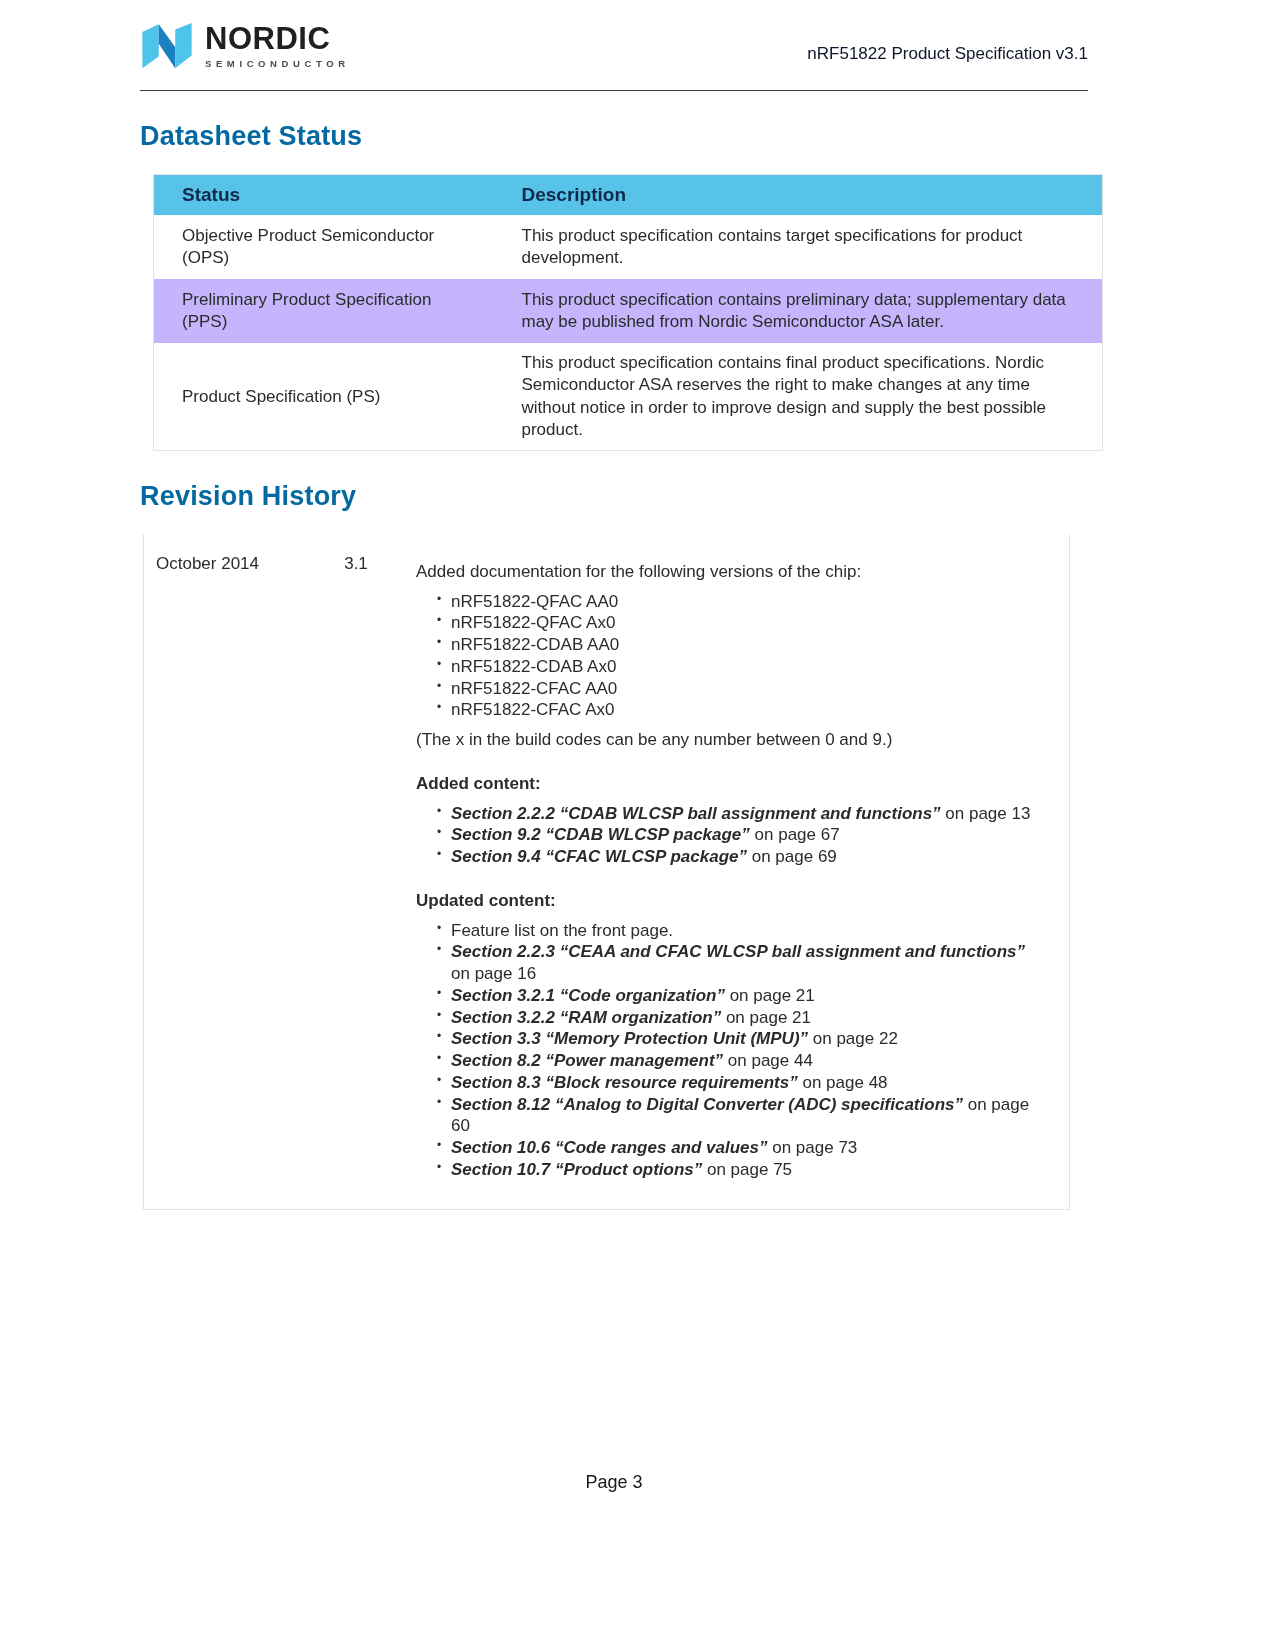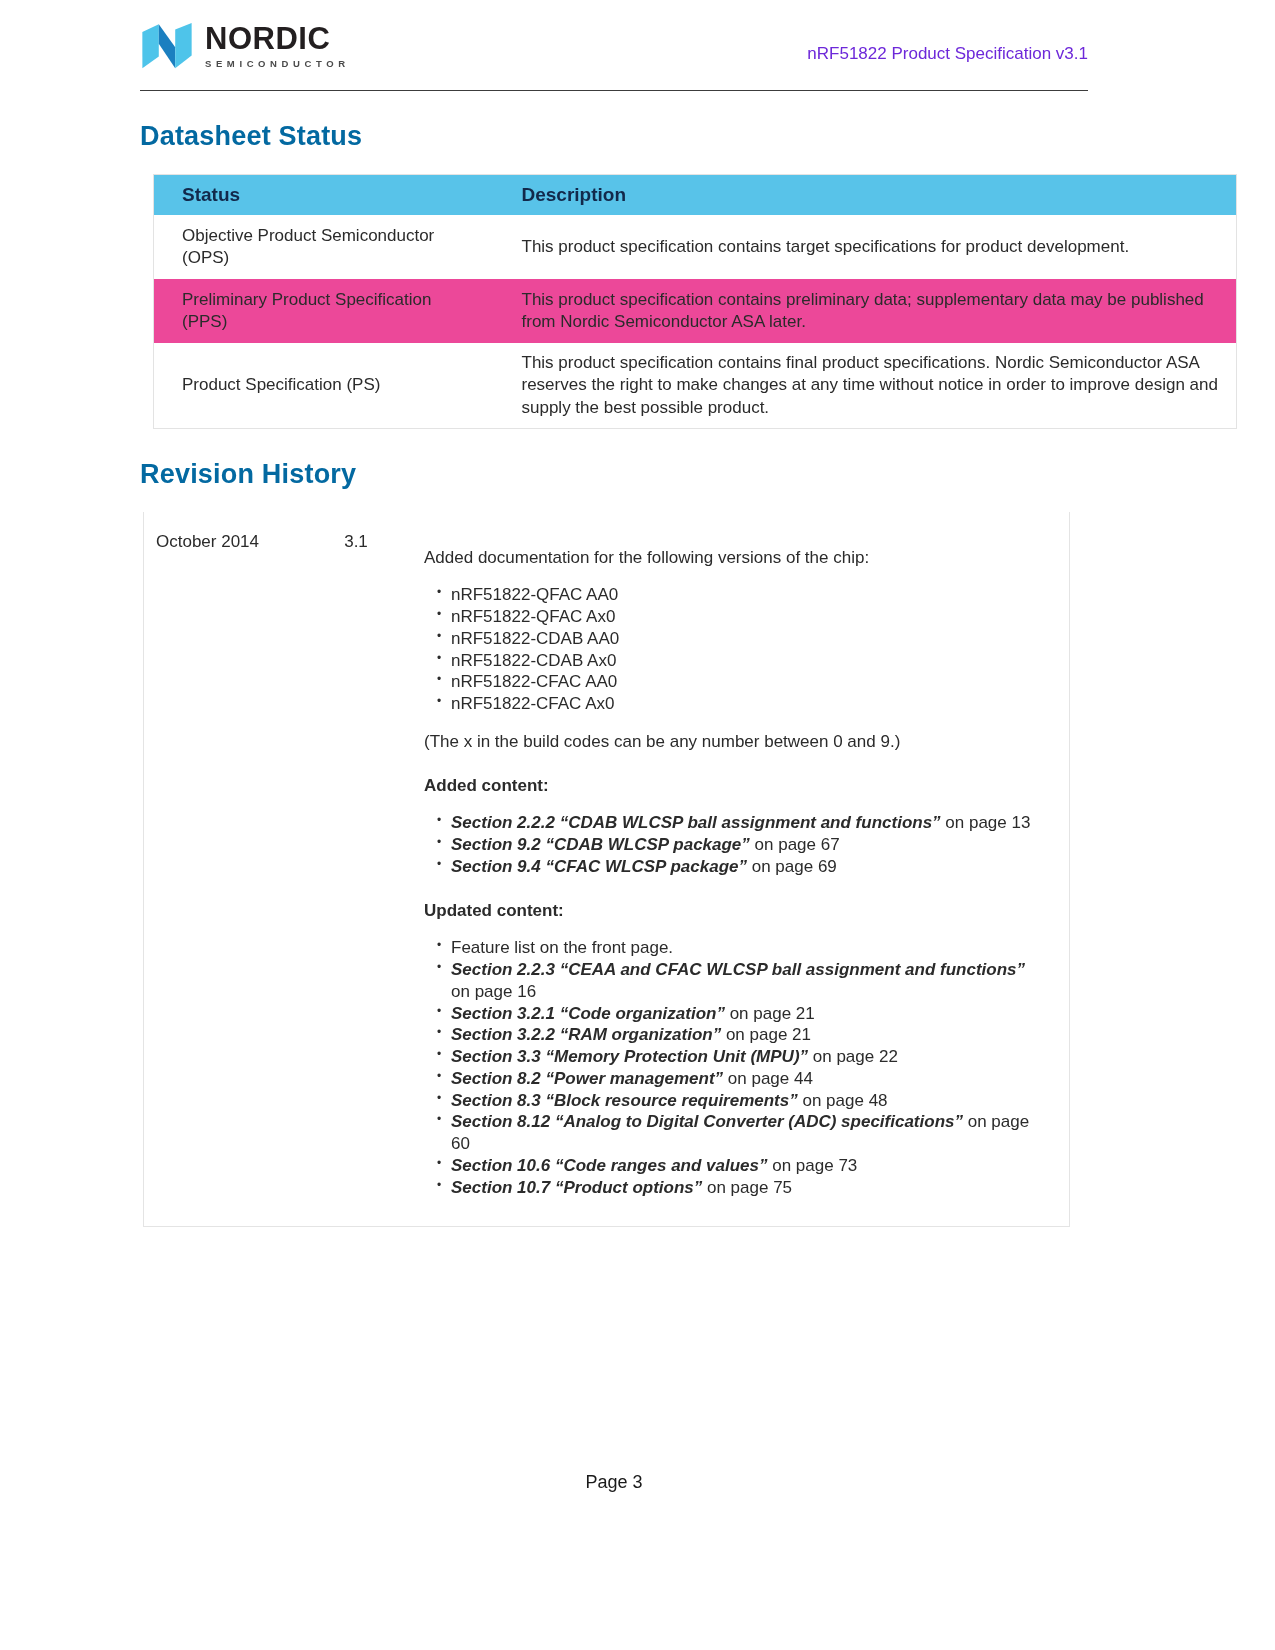--- a/index.html
+++ b/index.html
@@ -9,59 +9,59 @@
     font-family:"Liberation Sans", sans-serif;
     color:#2b2b2b;
   }
   .content { width:948px; margin-left:140px; padding-top:20px; }
 
   
   .page-header { display:flex; justify-content:space-between; align-items:flex-end; }
   .logo { display:flex; align-items:center; gap:11px; }
   .logo-text .brand { font-size:31px; font-weight:bold; color:#231f20; letter-spacing:0.5px; line-height:1; }
   .logo-text .brand-sub { font-size:9.5px; letter-spacing:4.6px; color:#4a4a4a; margin-top:4px; font-weight:bold; }
-  .doc-title { font-size:17px; color:#6d28d9; padding-bottom:8px; }
+  .doc-title { font-size:17px; color:#0f172a; padding-bottom:8px; }
   .header-rule { border:none; border-top:1.5px solid #3c3c3c; margin-top:18px; }
 
   
   h1.section-title { font-size:27px; color:#0369a1; font-weight:bold; margin-top:30px; letter-spacing:0.2px; }
 
   
   table.status-table {
     border-collapse:collapse; margin-top:22px; margin-left:13px;
-    width:1084px; font-size:17px; border:1px solid #e3e3e3;
+    width:950px; font-size:17px; border:1px solid #e3e3e3;
   }
   table.status-table th {
     background:#58c3e9; color:#12294b; font-size:19px; font-weight:bold;
     text-align:left; padding:9px 0 9px 28px; border:none;
   }
   table.status-table th.th-desc { padding-left:18px; }
   table.status-table td { vertical-align:middle; line-height:1.3; }
   table.status-table td.c1 { width:350px; padding:10px 26px 10px 28px; }
   table.status-table td.c2 { padding:9px 16px 9px 18px; }
-  table.status-table tbody tr.alt { background:#ec4899; }
+  table.status-table tbody tr.alt { background:#c4b5fd; }
 
   
   .rev-table { margin-top:22px; margin-left:3px; width:927px; font-size:17px; }
   .rev-head {
     display:flex; background:#58c3e9; color:#12294b;
     font-weight:bold; font-size:19px; padding:8px 0; align-items:center;
   }
   .rev-col-date { width:160px; padding-left:30px; }
   .rev-col-ver  { width:104px; text-align:center; }
   .rev-col-desc { flex:1; text-align:center; }
   .rev-body {
     display:flex; align-items:flex-start;
     border:1px solid #e4e4e4; border-top:none;
     padding:19px 0 28px 0;
   }
   .rev-date { width:160px; padding-left:12px; line-height:1.28; }
   .rev-ver  { width:104px; text-align:center; line-height:1.28; }
   .rev-desc { flex:1; padding-right:24px; line-height:1.28; }
-  .rev-desc p { margin:16px; }
+  .rev-desc p { margin:8px; }
   .rev-desc ul { list-style:none; }
   .rev-desc li { position:relative; padding-left:43px; }
   .rev-desc li::before {
     content:"•"; position:absolute; left:29px; top:1px; font-size:12px; color:#2b2b2b;
   }
   .bold { font-weight:bold; }
   .gap-above { margin-top:22px !important; }
   .sec-ref { font-weight:bold; font-style:italic; }
 
   

